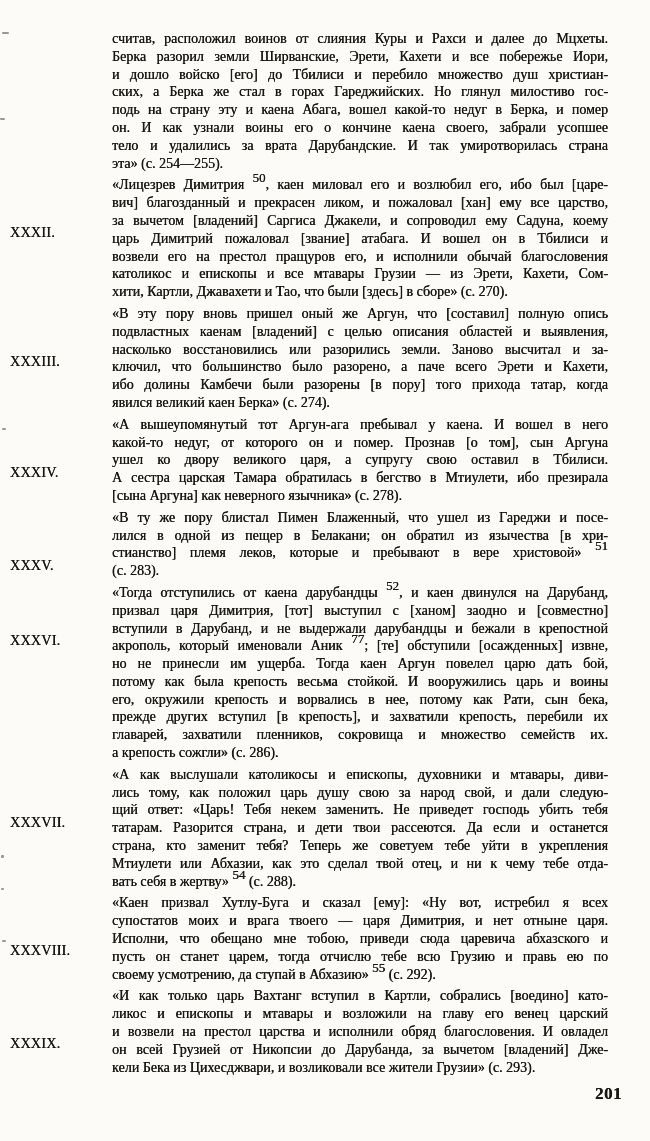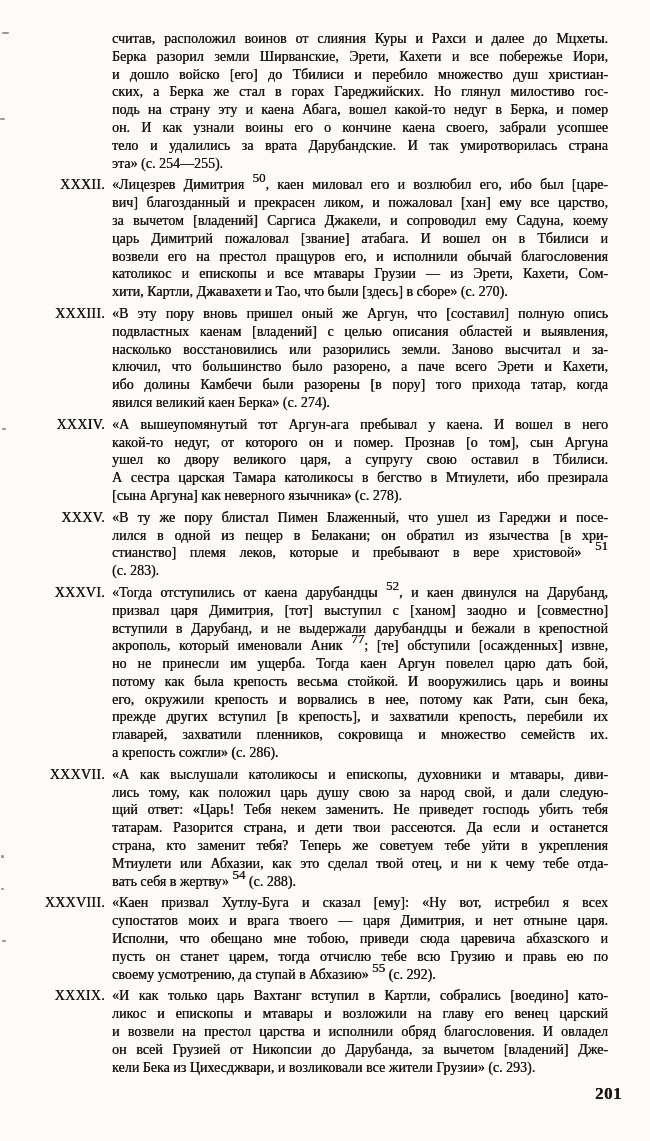--- a/index.html
+++ b/index.html
@@ -26,25 +26,25 @@
   }
   .paragraph {
     position: relative;
     margin-bottom: 4px;
   }
   .numeral {
     position: absolute;
     right: 100%;
     margin-right: 7px;
     width: 95px;
-    text-align: right;
     font-size: 14px;
     line-height: 17.8px;
     letter-spacing: 0.3px;
     white-space: nowrap;
+    margin-top: 48px;
   }
   .line {
     font-size: 14px;
     line-height: 17.8px;
     text-align: justify;
     text-align-last: justify;
   }
   .line.last {
     text-align-last: left;
   }
@@ -111,21 +111,21 @@
         <div class="line">насколько восстановились или разорились земли. Заново высчитал и за-</div>
         <div class="line">ключил, что большинство было разорено, а паче всего Эрети и Кахети,</div>
         <div class="line">ибо долины Камбечи были разорены [в пору] того прихода татар, когда</div>
         <div class="line last">явился великий каен Берка» (с. 274).</div>
       </div>
       <div class="paragraph">
         <div class="numeral">XXXIV.</div>
         <div class="line">«А вышеупомянутый тот Аргун-ага пребывал у каена. И вошел в него</div>
         <div class="line">какой-то недуг, от которого он и помер. Прознав [о том], сын Аргуна</div>
         <div class="line">ушел ко двору великого царя, а супругу свою оставил в Тбилиси.</div>
-        <div class="line">А сестра царская Тамара католикосы в бегство в Мтиулети, ибо презирала</div>
+        <div class="line">А сестра царская Тамара обратилась в бегство в Мтиулети, ибо презирала</div>
         <div class="line last">[сына Аргуна] как неверного язычника» (с. 278).</div>
       </div>
       <div class="paragraph">
         <div class="numeral">XXXV.</div>
         <div class="line">«В ту же пору блистал Пимен Блаженный, что ушел из Гареджи и посе-</div>
         <div class="line">лился в одной из пещер в Белакани; он обратил из язычества [в хри-</div>
         <div class="line">стианство] племя леков, которые и пребывают в вере христовой» <sup>51</sup></div>
         <div class="line last">(с. 283).</div>
       </div>
       <div class="paragraph">

